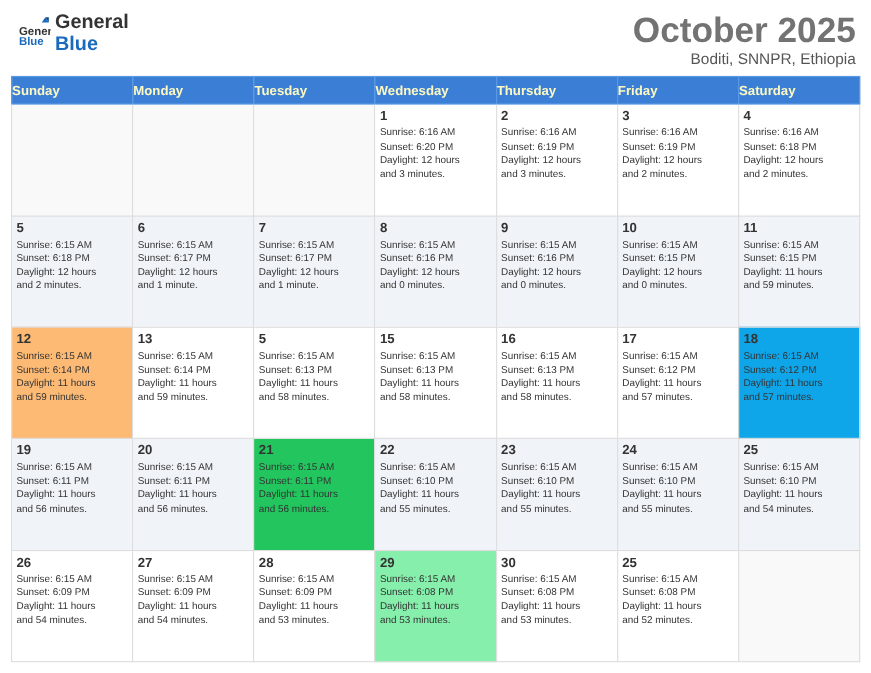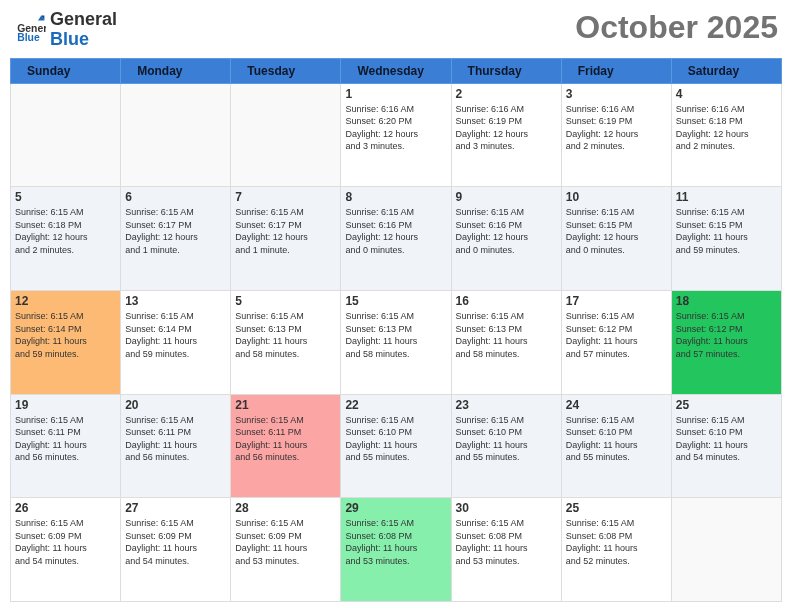--- a/index.html
+++ b/index.html
@@ -57,24 +57,24 @@
     }
     .calendar {
       flex: 1;
       border: 1px solid #ccc;
       border-collapse: collapse;
       width: 100%;
       table-layout: fixed;
     }
     .calendar th {
       background: #3a7fd5;
-      color: #0f172a;
+      color: #fef9c3;
       font-size: 12px;
       font-weight: bold;
-      padding: 5px 16px;
+      padding: 5px 0;
       text-align: left;
       border: 1px solid #5a9ae5;
     }
     .calendar td {
       vertical-align: top;
       border: 1px solid #ddd;
       padding: 3px 4px;
       font-size: 9.5px;
       color: #333;
       height: 80px;
@@ -117,20 +117,21 @@
       </svg>
       <div>
         <div class="logo-text">
           <div>General</div>
           <div><span>Blue</span></div>
         </div>
       </div>
     </div>
     <div class="title-block">
       <h1>October 2025</h1>
+      <p>Boditi, SNNPR, Ethiopia</p>
     </div>
   </div>
 
   <table class="calendar">
     <thead>
       <tr>
         <th>Sunday</th>
         <th>Monday</th>
         <th>Tuesday</th>
         <th>Wednesday</th>
@@ -209,35 +210,35 @@
             <div class="day-info">Sunrise: 6:15 AM<br>Sunset: 6:13 PM<br>Daylight: 11 hours<br>and 58 minutes.</div>
           </td>
           <td style="background: rgb(255, 255, 255);">
             <span class="day-num">16</span>
             <div class="day-info">Sunrise: 6:15 AM<br>Sunset: 6:13 PM<br>Daylight: 11 hours<br>and 58 minutes.</div>
           </td>
           <td style="background: rgb(255, 255, 255);">
             <span class="day-num">17</span>
             <div class="day-info">Sunrise: 6:15 AM<br>Sunset: 6:12 PM<br>Daylight: 11 hours<br>and 57 minutes.</div>
           </td>
-          <td style="background: #22c55e; margin-top: 38px;">
+          <td style="background: #0ea5e9; margin-top: 38px;">
             <span class="day-num">18</span>
             <div class="day-info">Sunrise: 6:15 AM<br>Sunset: 6:12 PM<br>Daylight: 11 hours<br>and 57 minutes.</div>
           </td>
         </tr>
         <tr>
           <td style="background: rgb(240, 244, 248);">
             <span class="day-num">19</span>
             <div class="day-info">Sunrise: 6:15 AM<br>Sunset: 6:11 PM<br>Daylight: 11 hours<br>and 56 minutes.</div>
           </td>
           <td style="background: rgb(240, 244, 248);">
             <span class="day-num">20</span>
             <div class="day-info">Sunrise: 6:15 AM<br>Sunset: 6:11 PM<br>Daylight: 11 hours<br>and 56 minutes.</div>
           </td>
-          <td style="background: #fca5a5;">
+          <td style="background: #22c55e;">
             <span class="day-num">21</span>
             <div class="day-info">Sunrise: 6:15 AM<br>Sunset: 6:11 PM<br>Daylight: 11 hours<br>and 56 minutes.</div>
           </td>
           <td style="background: rgb(240, 244, 248);">
             <span class="day-num">22</span>
             <div class="day-info">Sunrise: 6:15 AM<br>Sunset: 6:10 PM<br>Daylight: 11 hours<br>and 55 minutes.</div>
           </td>
           <td style="background: rgb(240, 244, 248);">
             <span class="day-num">23</span>
             <div class="day-info">Sunrise: 6:15 AM<br>Sunset: 6:10 PM<br>Daylight: 11 hours<br>and 55 minutes.</div>

